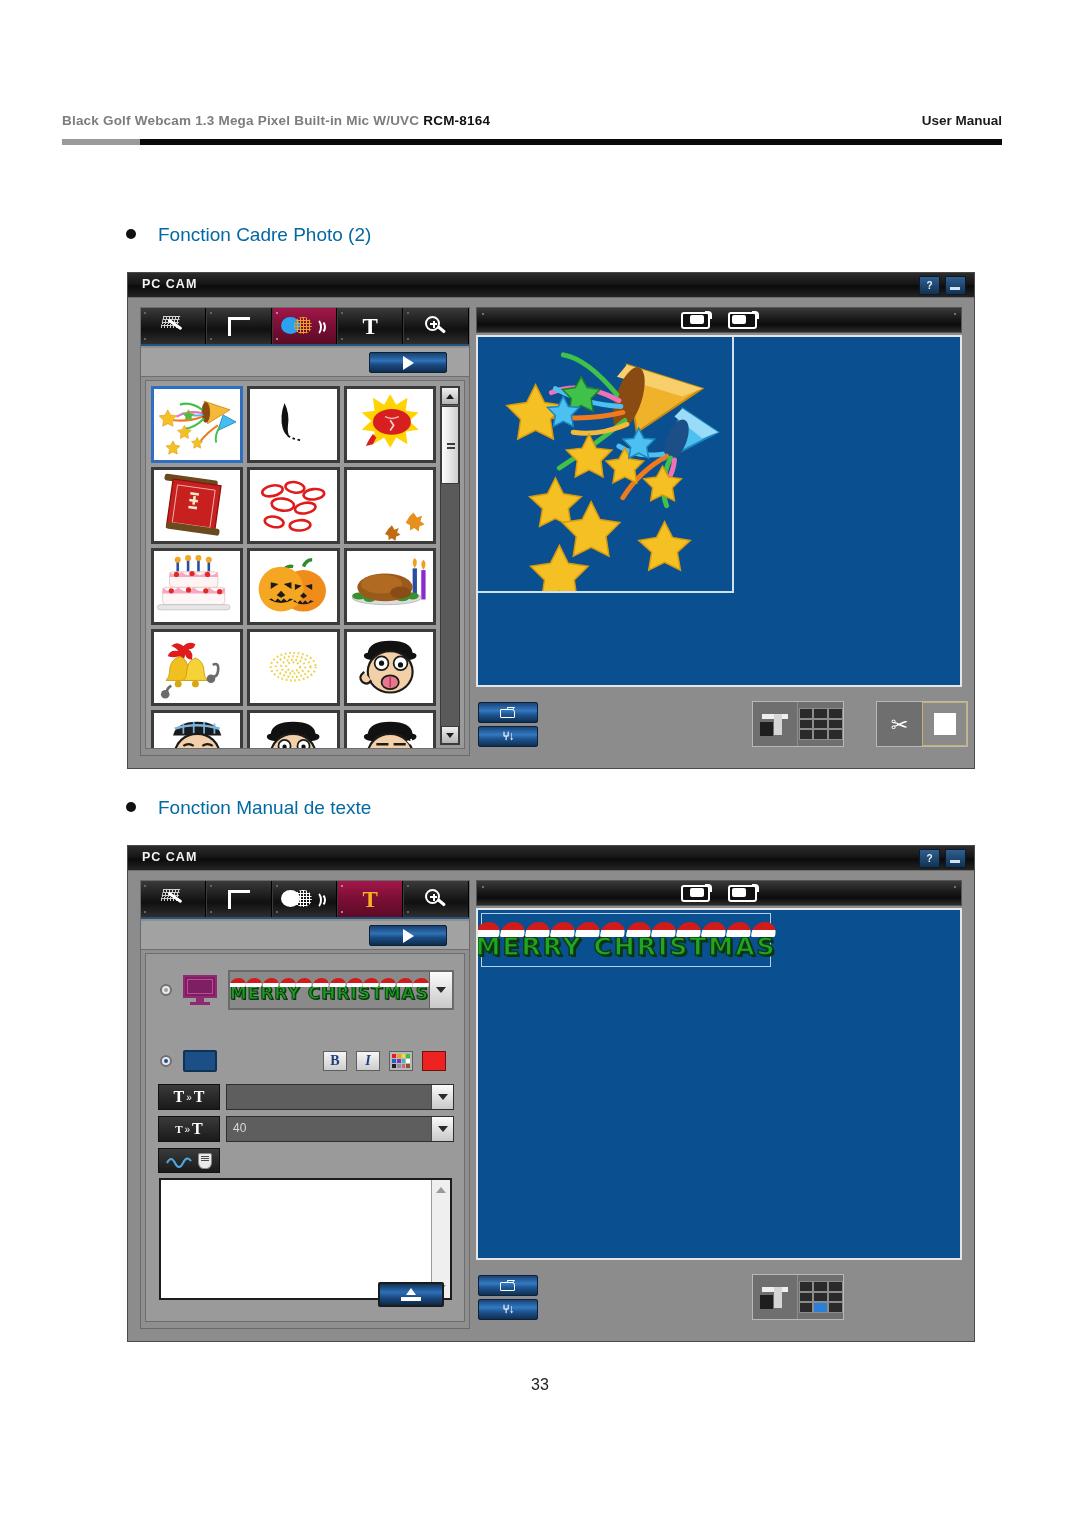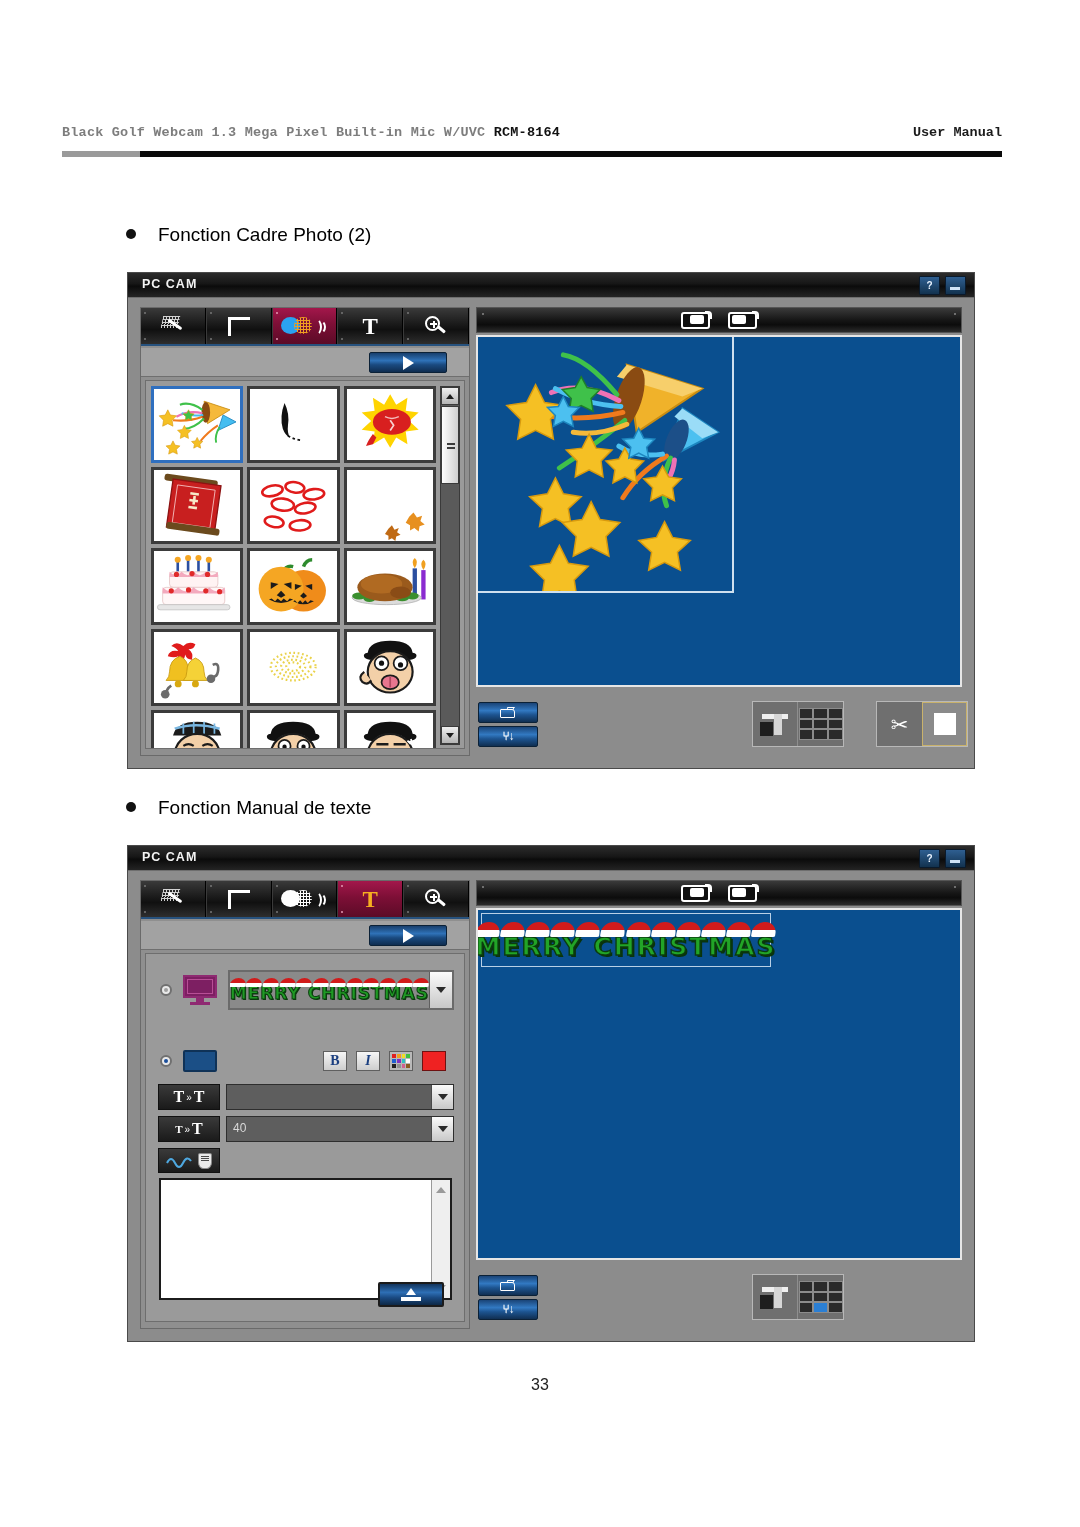--- a/index.html
+++ b/index.html
@@ -9,24 +9,23 @@
   body {
     width: 1080px; height: 1527px;
     font-family: "Liberation Sans", sans-serif;
     position: relative;
     overflow: hidden;
   }
 
   
   .page-header {
     position: absolute;
-    left: 62px; top: 125px;
+    left: 62px; top: 113px;
     width: 940px;
     height: 40px;
-    font-family: Liberation Mono, monospace;
   }
   .hdr-left {
     position: absolute; left: 0; top: 0;
     font-size: 13.5px; font-weight: bold;
     color: #7d7d7d;
     letter-spacing: 0.2px;
     white-space: nowrap;
   }
   .hdr-left .model {
     color: #111;
@@ -47,21 +46,21 @@
     content: "";
     position: absolute; left: 0; top: 0;
     width: 78px; height: 6px;
     background: #9a9a9a;
   }
 
   
   .section-title {
     position: absolute;
     font-size: 19px;
-    color: #000000;
+    color: #0369a1;
     white-space: nowrap;
   }
   .section-title .bullet {
     display: inline-block;
     width: 10px; height: 10px;
     border-radius: 50%;
     background: #111;
     margin-right: 22px;
     vertical-align: middle;
     position: relative;

